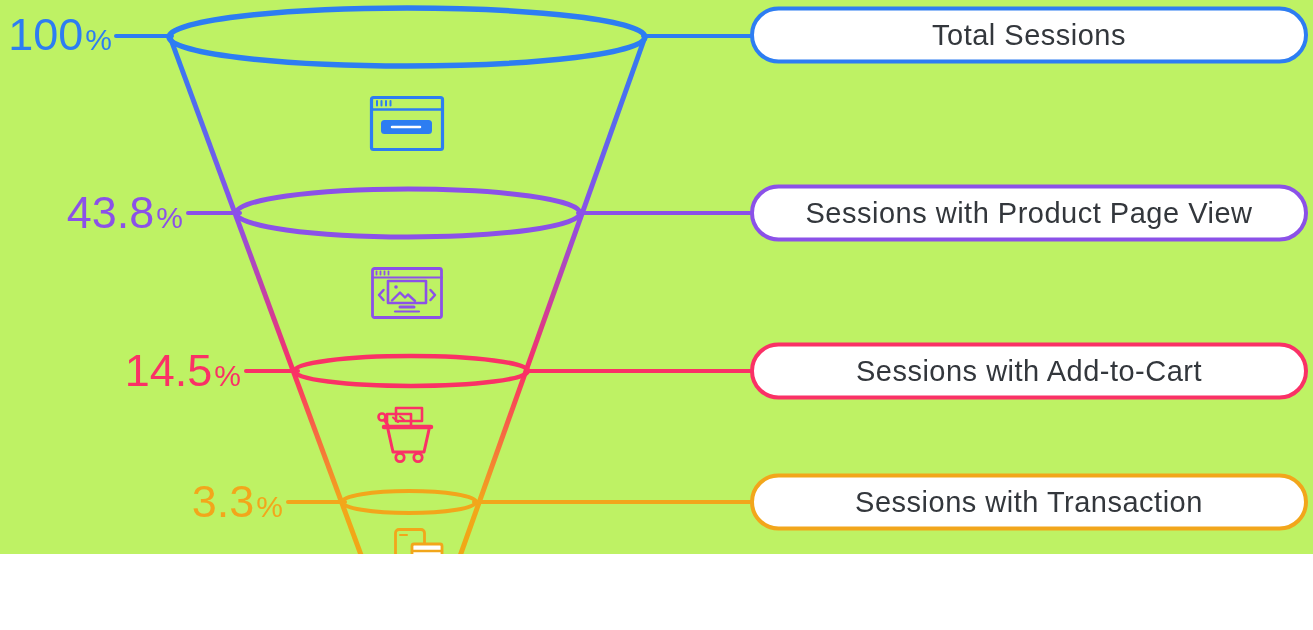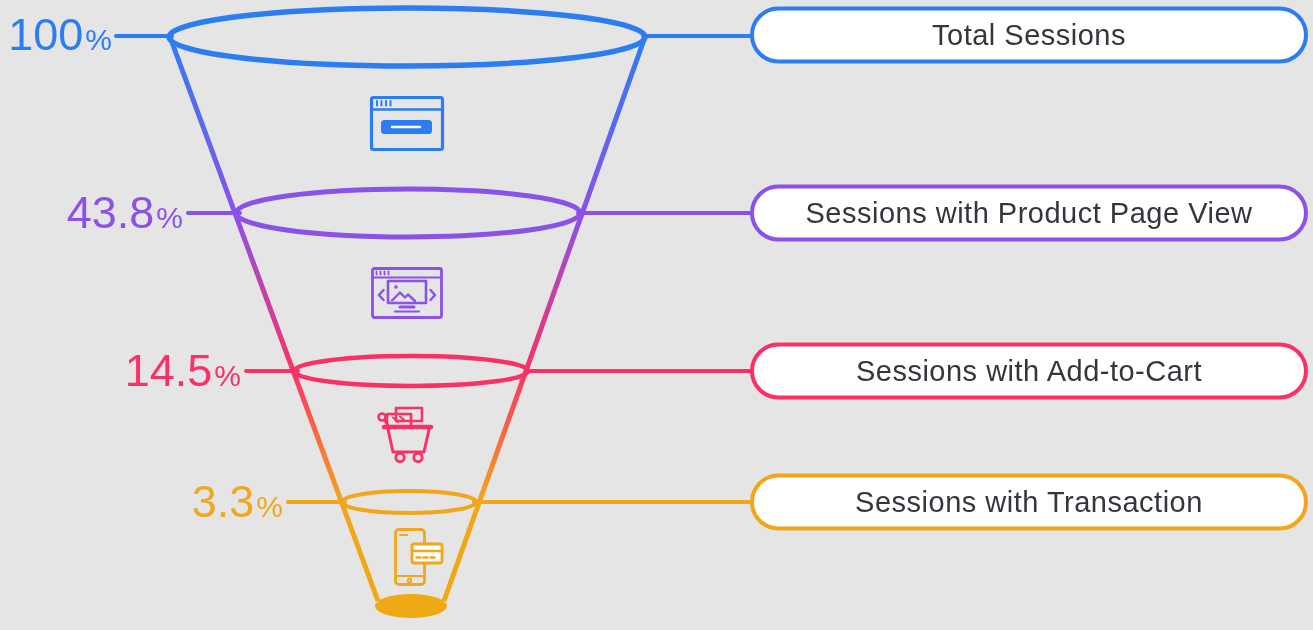--- a/index.html
+++ b/index.html
@@ -1,17 +1,17 @@
 <!DOCTYPE html>
 <html><head>
 <meta charset="utf-8">
 <style>
   html,body { margin:0; padding:0; background:#ffffff; }
   .canvas {
-    position:relative; width:1313px; height:630px; background:#e5e5e5;
+    position:relative; width:1313px; height:554px; background:#bef264;
     font-family:"Liberation Sans", sans-serif; overflow:hidden;
   }
   svg { display:block; }
   .pct       { font-family:"Liberation Sans", sans-serif; font-size:45px; font-weight:400; }
   .pct-unit  { font-size:30px; }
   .pill-label{ font-family:"Liberation Sans", sans-serif; font-size:29px; font-weight:400;
                fill:#33373C; letter-spacing:0.5px; }
   .pill      { fill:#ffffff; }
   .icon      { fill:none; stroke-linejoin:round; }
 </style>

